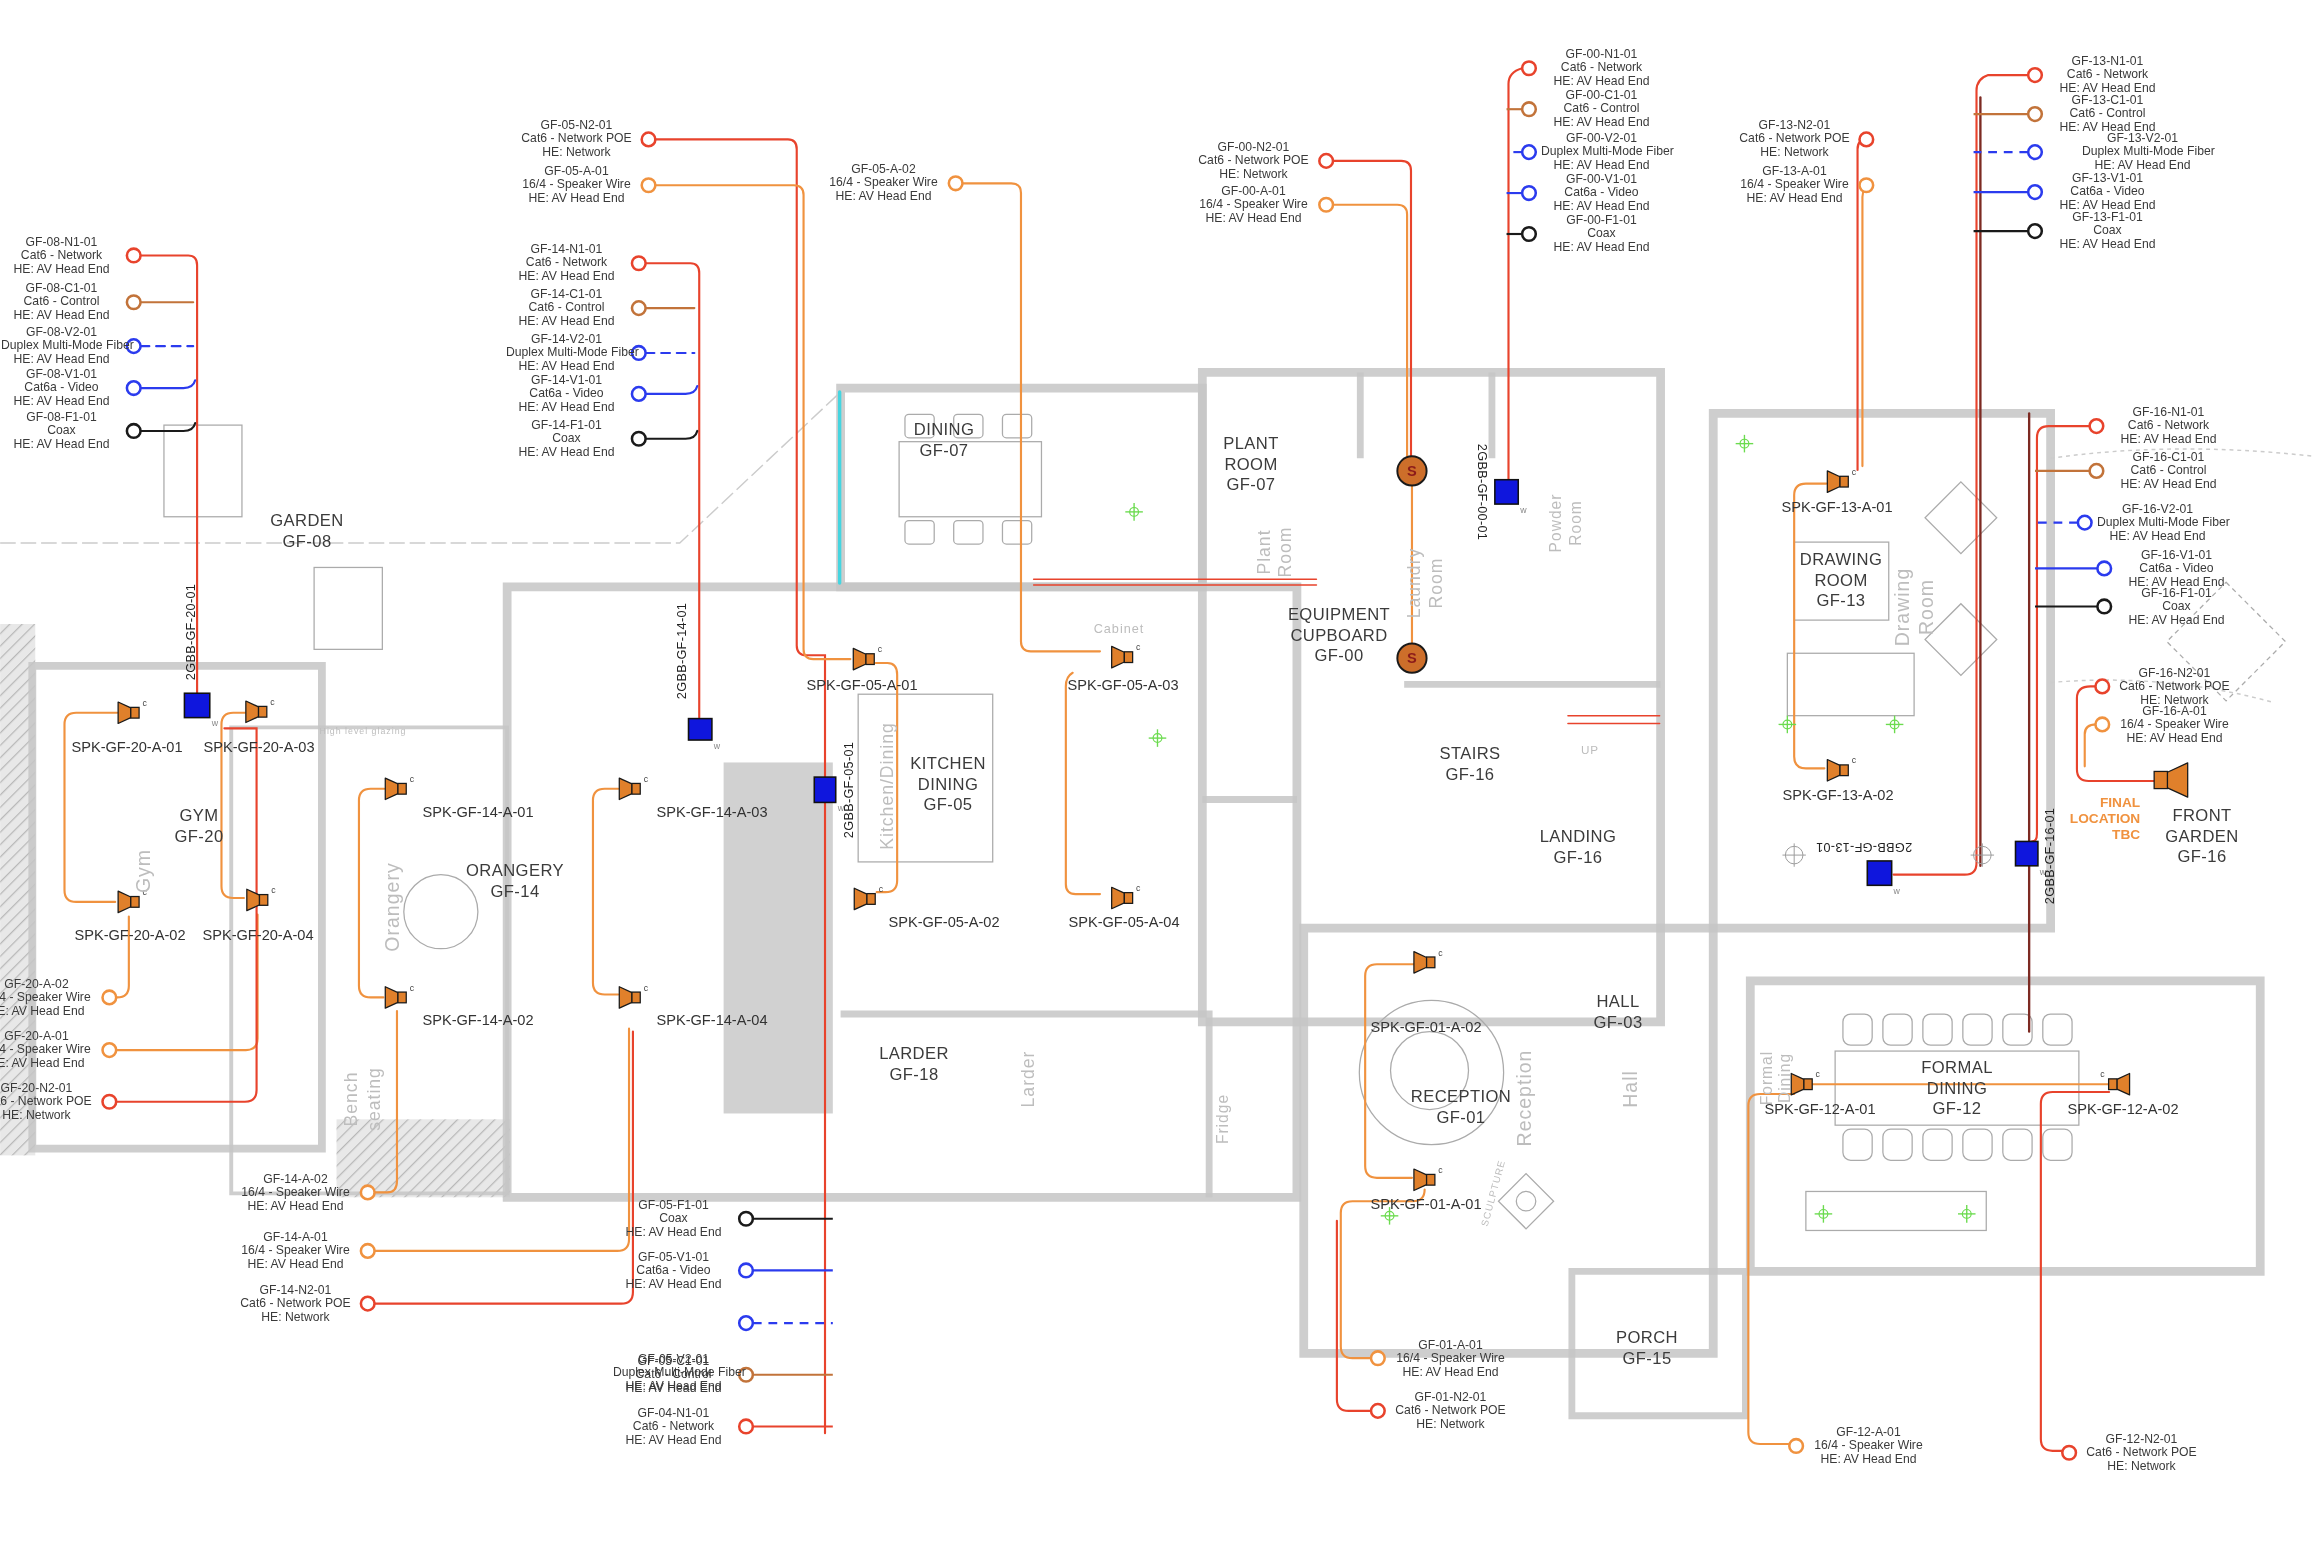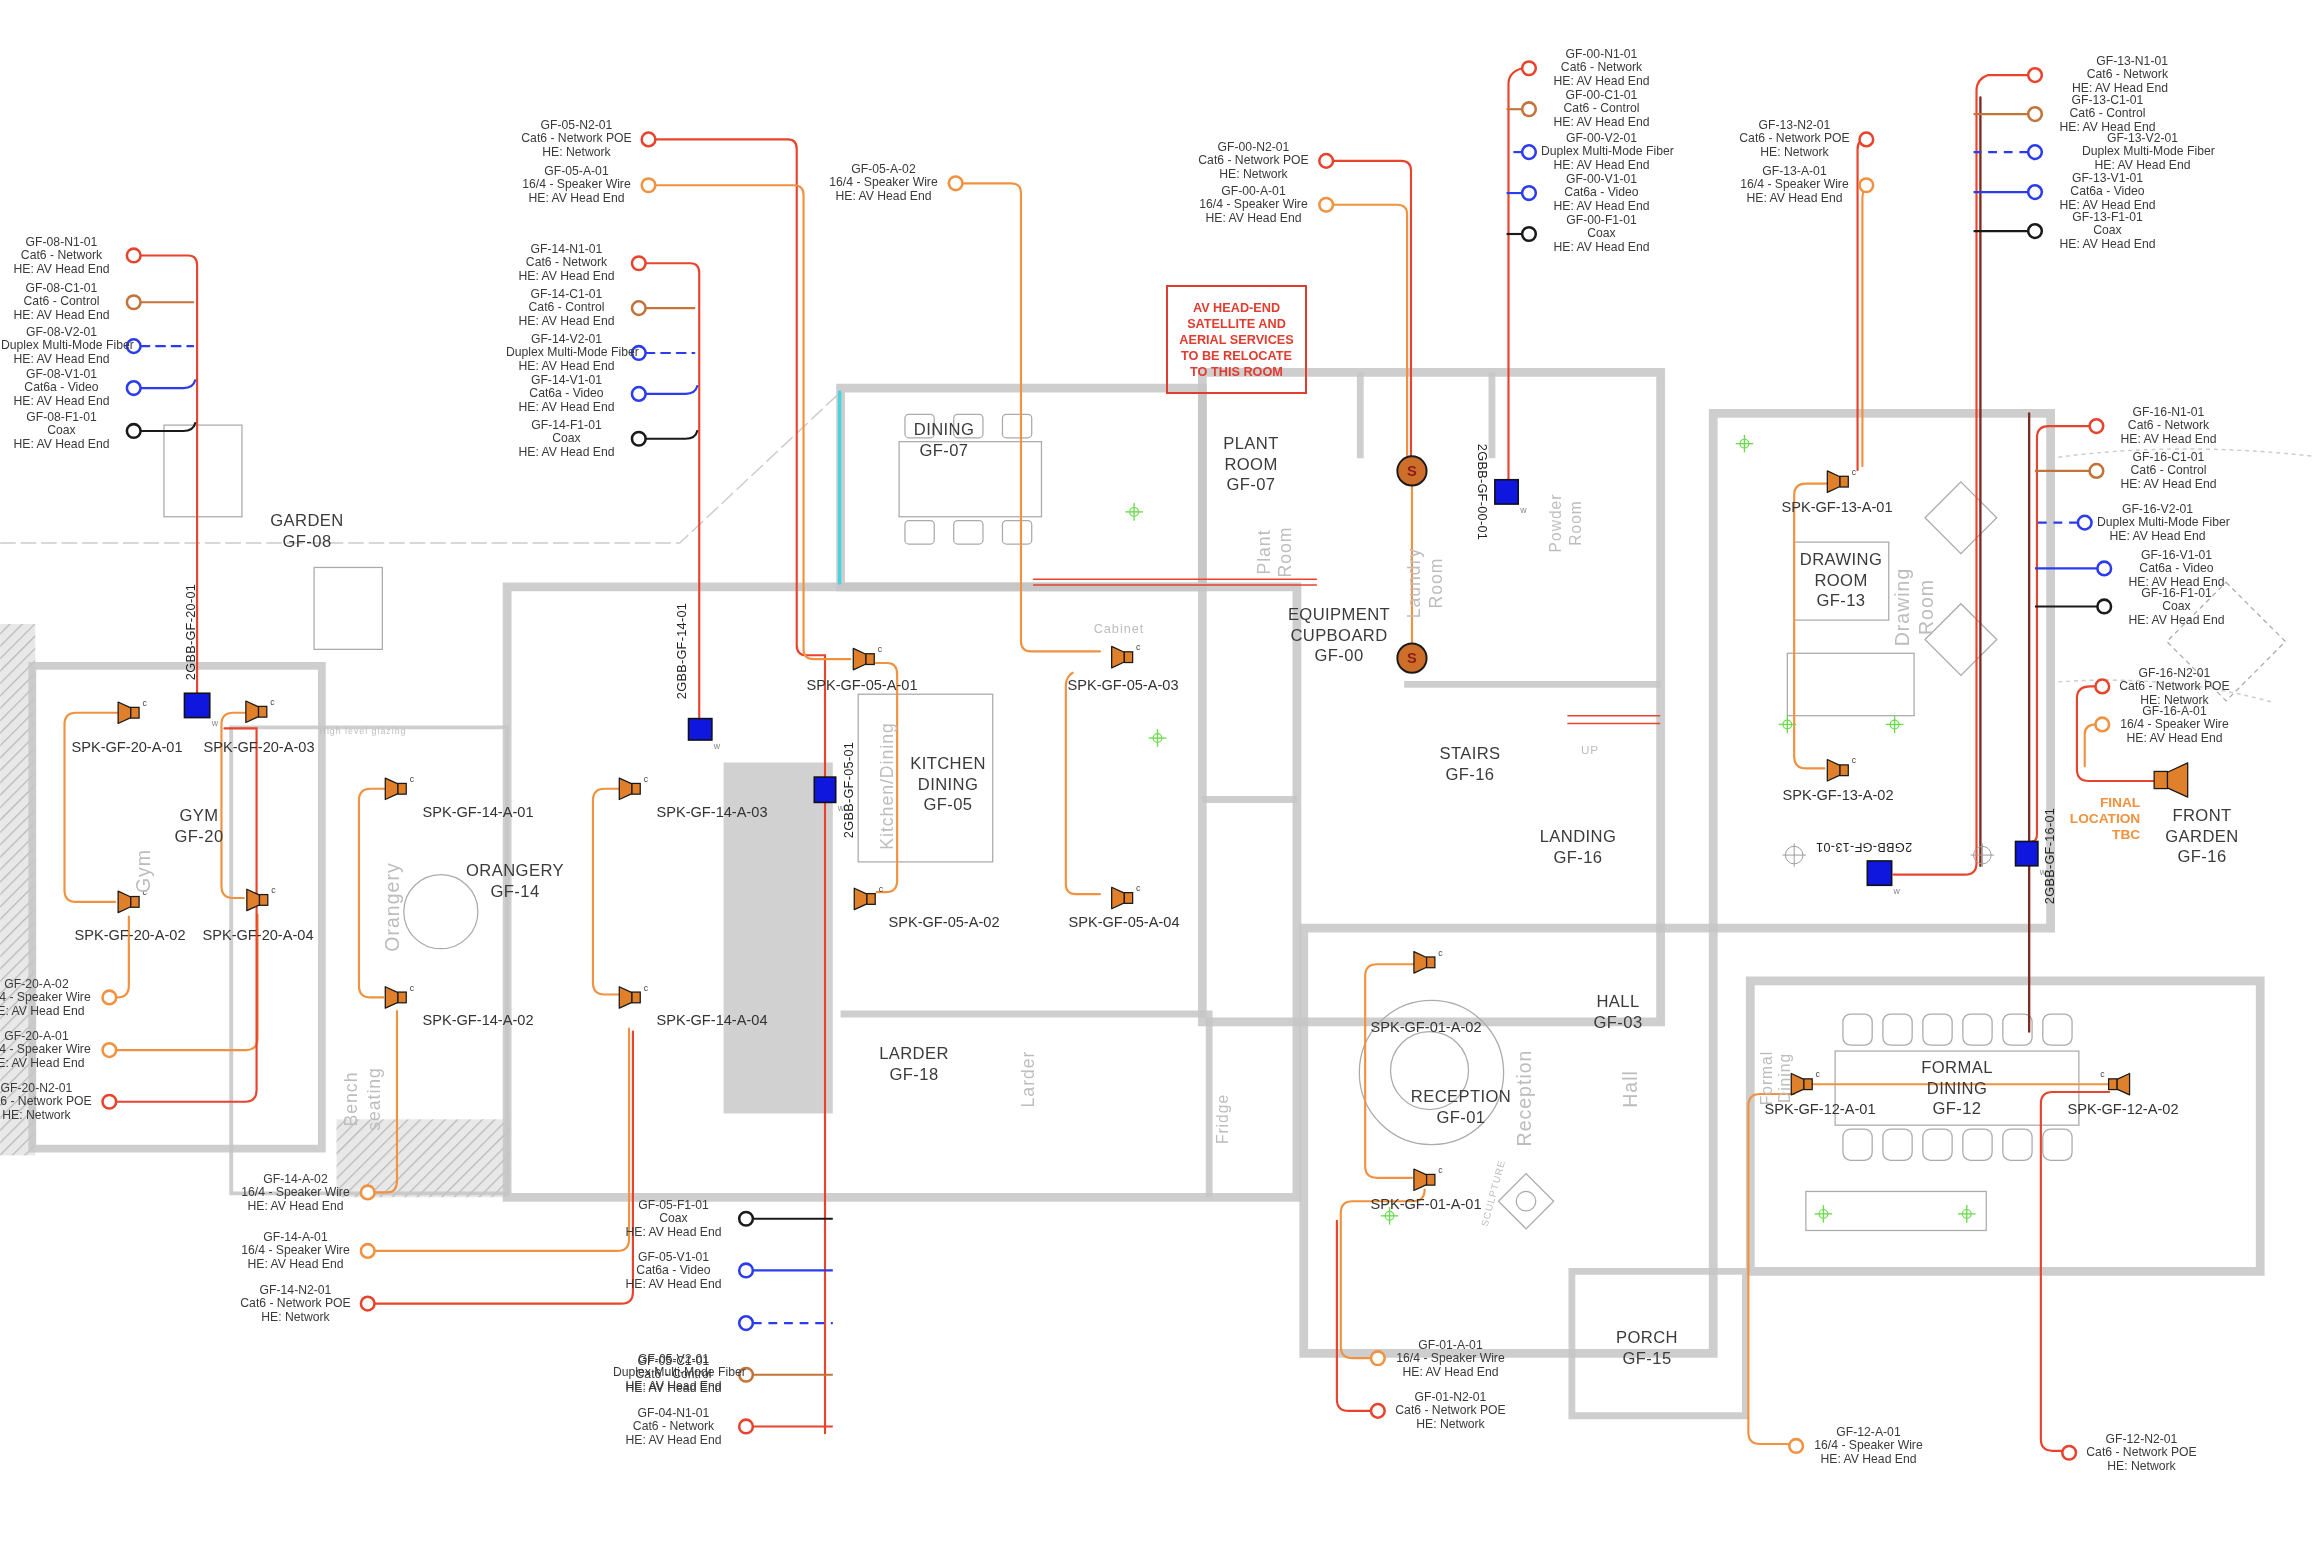--- a/index.html
+++ b/index.html
@@ -566,21 +566,21 @@
       <div class="cluster" style="top: 139px; right: 459px;">
         <span>GF-13-N2-01</span>
         <span>Cat6 - Network POE</span>
         <span>HE: Network</span>
       </div>
       <div class="cluster" style="top: 185px; right: 459px;">
         <span>GF-13-A-01</span>
         <span>16/4 - Speaker Wire</span>
         <span>HE: AV Head End</span>
       </div>
-      <div class="cluster" style="top: 75px; left: 2047px; text-align: right;">
+      <div class="cluster" style="top: 75px; left: 2047px;">
         <span>GF-13-N1-01</span>
         <span>Cat6 - Network</span>
         <span>HE: AV Head End</span>
       </div>
       <div class="cluster" style="top: 114px; left: 2047px;">
         <span>GF-13-C1-01</span>
         <span>Cat6 - Control</span>
         <span>HE: AV Head End</span>
       </div>
       <div class="cluster" style="top: 152px; left: 2047px; margin-left: 35px;">
@@ -730,27 +730,20 @@
       <div class="lab graylab" style="left: 1902px; top: 607px; font-size: 19.5px; transform: translate(-50%, -50%) rotate(-90deg);">Drawing</div>
       <div class="lab graylab" style="left: 1926px; top: 607px; font-size: 19.5px; transform: translate(-50%, -50%) rotate(-90deg);">Room</div>
       <div class="lab graylab" style="left: 1524px; top: 1098px; font-size: 19.5px; transform: translate(-50%, -50%) rotate(-90deg);">Reception</div>
       <div class="lab graylab" style="left: 1630px; top: 1089px; font-size: 19.5px; transform: translate(-50%, -50%) rotate(-90deg);">Hall</div>
       <div class="lab graylab" style="left: 1493px; top: 1193px; font-size: 9.8px; transform: translate(-50%, -50%) rotate(-75deg);">SCULPTURE</div>
       <div class="lab graylab" style="left: 1767px; top: 1078px; font-size: 15.6px; transform: translate(-50%, -50%) rotate(-90deg);">Formal</div>
       <div class="lab graylab" style="left: 1785px; top: 1078px; font-size: 15.6px; transform: translate(-50%, -50%) rotate(-90deg);">Dining</div>
       <div class="lab graylab" style="left: 1119px; top: 629px; font-size: 12.7px; transform: translate(-50%, -50%) rotate(0deg);">Cabinet</div>
       <div class="lab graylab" style="left: 1590px; top: 749px; font-size: 11.7px; transform: translate(-50%, -50%) rotate(0deg);">UP</div>
       <div class="lab graylab" style="left: 363px; top: 731px; font-size: 8.8px; transform: translate(-50%, -50%) rotate(0deg);">High level glazing</div>
-      <div class="notebox" style="left: 1166px; top: 285px; width: 137px; height: 105px;">
-        <span>AV HEAD-END</span>
-        <span>SATELLITE AND</span>
-        <span>AERIAL SERVICES</span>
-        <span>TO BE RELOCATE</span>
-        <span>TO THIS ROOM</span>
-      </div>
       <div class="lab finalloc" style="left: 2105px; top: 819px; text-align: right;">
         <span style="display: block;">FINAL</span>
         <span style="display: block;">LOCATION</span>
         <span style="display: block;">TBC</span>
       </div>
     </div>
 </div>
 
 
 </body></html>

